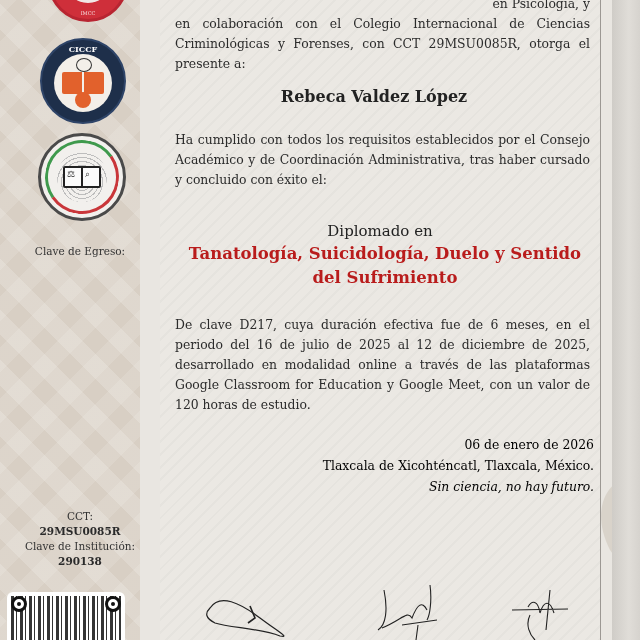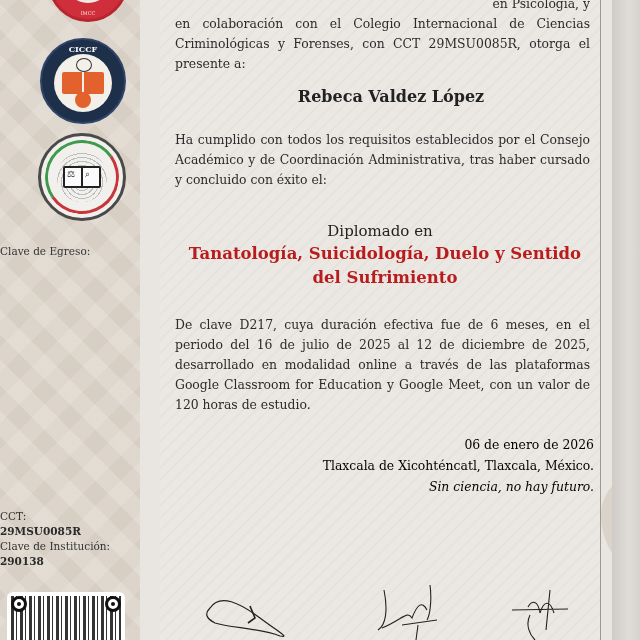--- a/index.html
+++ b/index.html
@@ -51,41 +51,41 @@
   .seal-af .arc-g { position:absolute; left:4px; top:4px; width:74px; height:74px; border-radius:50%;
     border:3px solid transparent; border-top-color:#3f9a4d; border-left-color:#3f9a4d; transform:rotate(10deg); box-sizing:border-box; }
   .seal-af .arc-r { position:absolute; left:4px; top:4px; width:74px; height:74px; border-radius:50%;
     border:3px solid transparent; border-right-color:#c9363a; border-bottom-color:#c9363a; transform:rotate(10deg); box-sizing:border-box; }
   .seal-af .print { position:absolute; left:16px; top:16px; width:50px; height:50px; border-radius:50%;
     background:repeating-radial-gradient(circle at 50% 60%, #bdbdbd 0 1px, transparent 1px 4px); }
   .seal-af .book { position:absolute; left:22px; top:30px; width:38px; height:22px; border:2px solid #222; border-radius:2px; background:#fbfbfb; box-sizing:border-box; }
   .seal-af .book:after { content:""; position:absolute; left:16px; top:0; width:2px; height:18px; background:#222; }
   .seal-af .scale { position:absolute; left:26px; top:34px; font-size:9px; color:#222; line-height:1; }
   .seal-af .mag { position:absolute; left:44px; top:34px; font-size:9px; color:#222; line-height:1; }
-  .side-text { position:absolute; left:0; width:160px; font-size:10.5px; color:#333; line-height:15px; }
+  .side-text { position:absolute; left:0; width:160px; text-align:center; font-size:10.5px; color:#333; line-height:15px; }
   .side-text b { font-weight:bold; color:#2a2a2a; }
   .egreso { top:244px; }
   .cct { top:509px; }
   .qr {
     position:absolute; left:7px; top:592px; width:118px; height:60px;
     background:#fff; border-radius:6px; padding:4px; box-sizing:border-box;
   }
   .qr .grid { width:100%; height:100%;
     background:
       repeating-linear-gradient(90deg, #111 0 3px, transparent 3px 5px, #111 5px 6px, transparent 6px 9px),
       repeating-linear-gradient(0deg, #fff 0 2px, transparent 2px 5px);
     opacity:0.85;
   }
   .qr .finder { position:absolute; width:16px; height:16px; border:3px solid #111; border-radius:50%; background:#fff; box-sizing:border-box; }
   .qr .finder:after { content:""; position:absolute; left:3px; top:3px; width:4px; height:4px; background:#111; border-radius:50%; }
   .body-p { position:absolute; left:175px; width:415px; font-size:12.4px; line-height:20px; text-align:justify; color:#2b2b2b; }
   .intro { top:-6px; }
   .req { top:130px; }
   .details { top:315px; }
-  .recipient { position:absolute; left:171px; width:440px; top:87px; text-align:center; font-size:16px; font-weight:bold; color:#222; }
+  .recipient { position:absolute; left:154px; width:440px; top:87px; text-align:center; font-size:16px; font-weight:bold; color:#222; }
   .dip-label { position:absolute; left:160px; width:440px; top:222px; text-align:center; font-size:15px; color:#222; }
   .dip-title { position:absolute; left:180px; width:410px; top:242px; text-align:center; font-size:16.5px; line-height:24px; font-weight:bold; color:#b91c1c; }
   .sign-block { position:absolute; right:46px; top:434px; text-align:right; font-size:12.4px; line-height:21px; color:#000000; }
   .motto { font-style:italic; }
   .sig { position:absolute; }
 </style>
 </head>
 <body>
 
 <div class="sheet">

